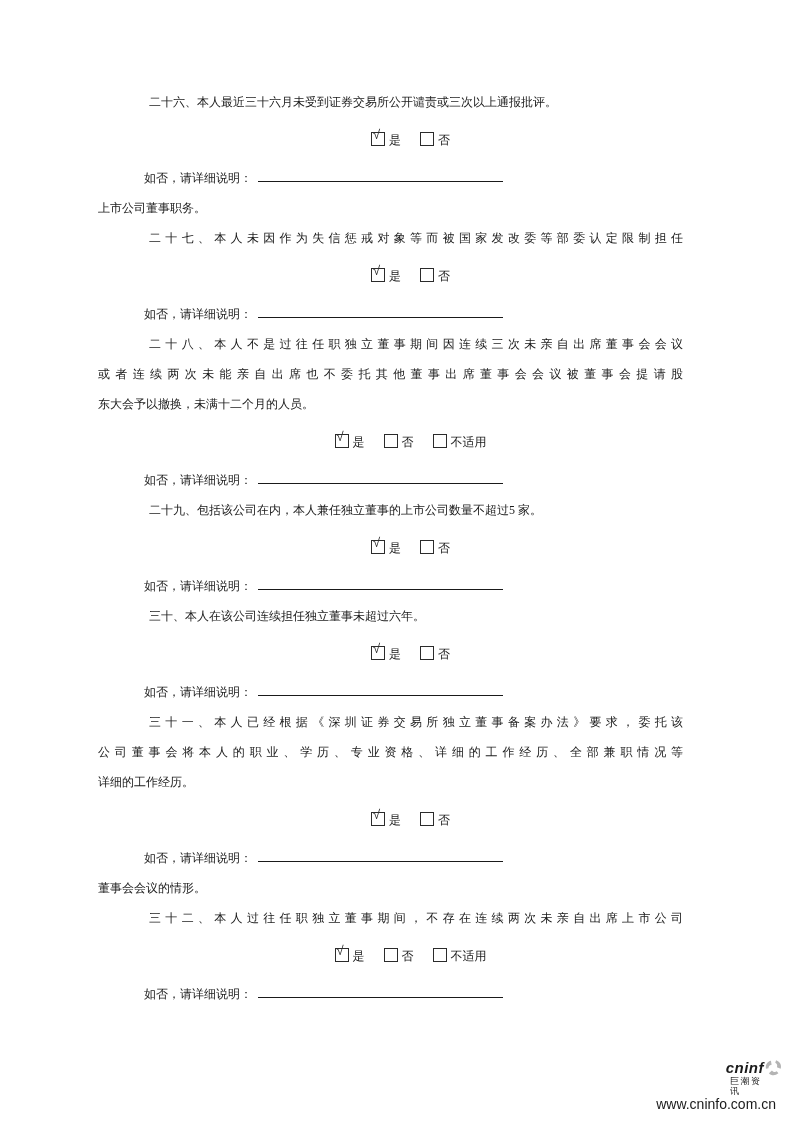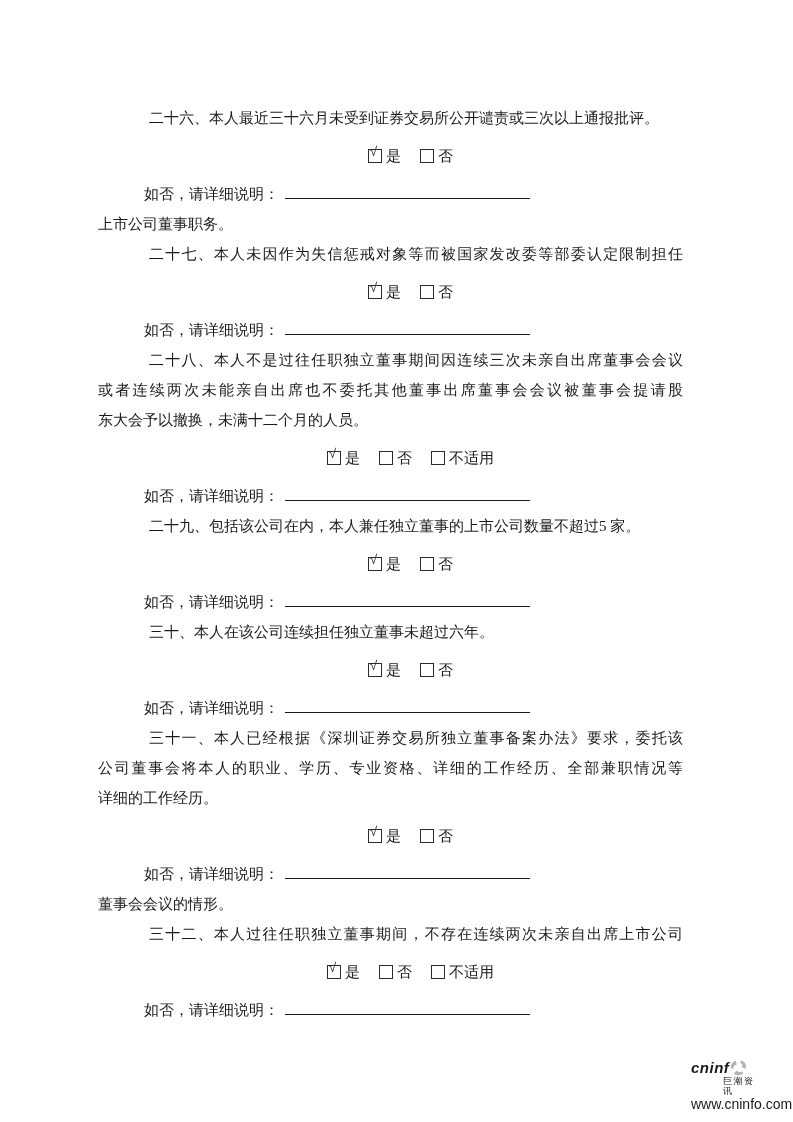--- a/index.html
+++ b/index.html
@@ -8,23 +8,23 @@
     width: 793px;
     height: 1122px;
     background: #ffffff;
     color: #1a1a1a;
     font-family: "Liberation Serif", "DejaVu Serif", serif;
     overflow: hidden;
   }
   .content {
     position: absolute;
     left: 98px;
-    top: 103px;
+    top: 87px;
     width: 585px;
-    font-size: 15px;
+    font-size: 12px;
   }
   .section { margin: 0; }
   .line {
     line-height: 30px;
     text-align: justify;
     white-space: nowrap; 
   }
   .line.full { text-align-last: justify; white-space: normal; }
   .line.indent { text-indent: 51px; }
   .cb-row {
@@ -64,27 +64,28 @@
   .explain-line {
     display: inline-block;
     width: 245px;
     height: 1em;
     border-bottom: 1.5px solid #1a1a1a;
     margin-left: 6px;
     vertical-align: baseline;
   }
   .watermark {
     position: absolute;
-    right: 10px;
+    right: 3px;
     bottom: 10px;
     width: 92px;
     font-family: "Liberation Sans", sans-serif;
     line-height: 1.05;
     display: flex;
     flex-direction: column;
+    align-items: flex-end;
   }
   .wm-brand-row { display: flex; align-items: center; margin-right: 8px; }
   .wm-brand {
     font-weight: bold;
     font-size: 15px;
     letter-spacing: 0.5px;
     font-style: italic;
   }
   .wm-swirl { margin-left: 1px; }
   .wm-name { font-size: 9px; letter-spacing: 1.5px; margin: 1px 22px 1px 0; padding-left: 32px; }

